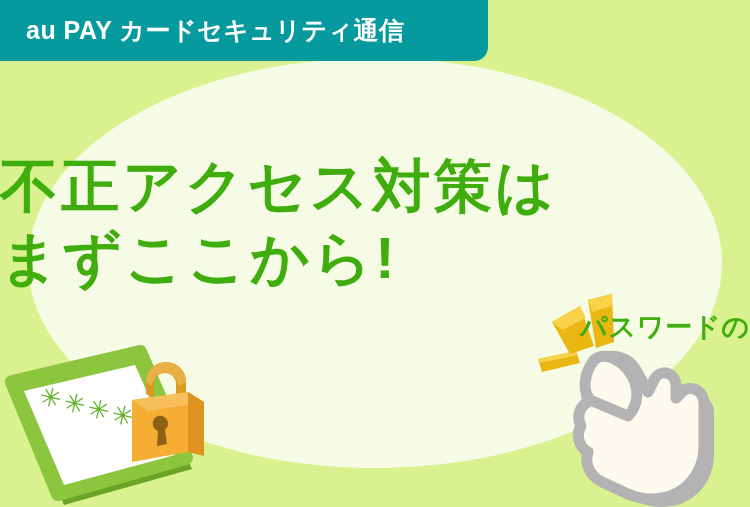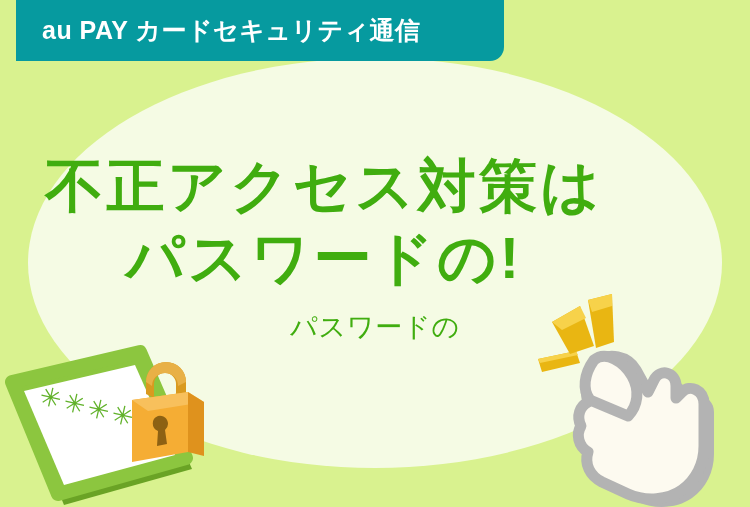--- a/index.html
+++ b/index.html
@@ -27,21 +27,21 @@
     width: 694px;
     height: 410px;
     background: #f5fbe4;
     border-radius: 50% / 50%;
     pointer-events: none;
   }
 
   
   .ribbon {
     position: absolute;
-    left: 16px;
+    left: 0;
     top: 0;
     width: 488px;
     height: 61px;
     background: #069a9f;
     border-bottom-right-radius: 14px;
     display: flex;
     align-items: center;
     z-index: 6;
   }
   .ribbon-label {
@@ -53,21 +53,21 @@
     white-space: nowrap;
     line-height: 1;
   }
 
   
   .headline {
     position: absolute;
     left: 0;
     top: 150px;
     width: 648px;
-    text-align: center;
+    text-align: left;
     z-index: 5;
     pointer-events: none;
   }
   .headline-line {
     color: #40ad0f;
     font-size: 58px;
     font-weight: 700;
     letter-spacing: 0.055em;
     line-height: 1.24;
     white-space: nowrap;
@@ -79,24 +79,25 @@
     left: 0;
     top: 308px;
     width: 750px;
     text-align: center;
     z-index: 5;
     pointer-events: none;
   }
   .subtitle-line {
     color: #40ad0f;
     font-size: 27px;
-    font-weight: 400;
+    font-weight: 700;
     letter-spacing: 0.03em;
     line-height: 1.42;
     white-space: nowrap;
+    text-align: right;
   }
 
   
   .pw-illustration {
     position: absolute;
     left: -10px;
     top: 344px;
     width: 250px;
     height: 163px;
     z-index: 4;
@@ -120,21 +121,21 @@
 <div id="banner">
 
   <div class="cream-ellipse"></div>
 
   <div class="ribbon">
     <span class="ribbon-label">au PAY カードセキュリティ通信</span>
   </div>
 
   <div class="headline">
     <div class="headline-line">不正アクセス対策は</div>
-    <div class="headline-line">パスワードの!</div>
+    <div class="headline-line">まずここから!</div>
   </div>
 
   <div class="subtitle">
     <div class="subtitle-line">パスワードの</div>
   </div>
 
   <div class="pw-illustration">
     <svg width="250" height="163" viewBox="0 0 250 163" xmlns="http://www.w3.org/2000/svg">
 
       <path d="M22 38 L150 8 L196 114 L68 150 Z" fill="#6aa325" transform="translate(6,11)"></path>

